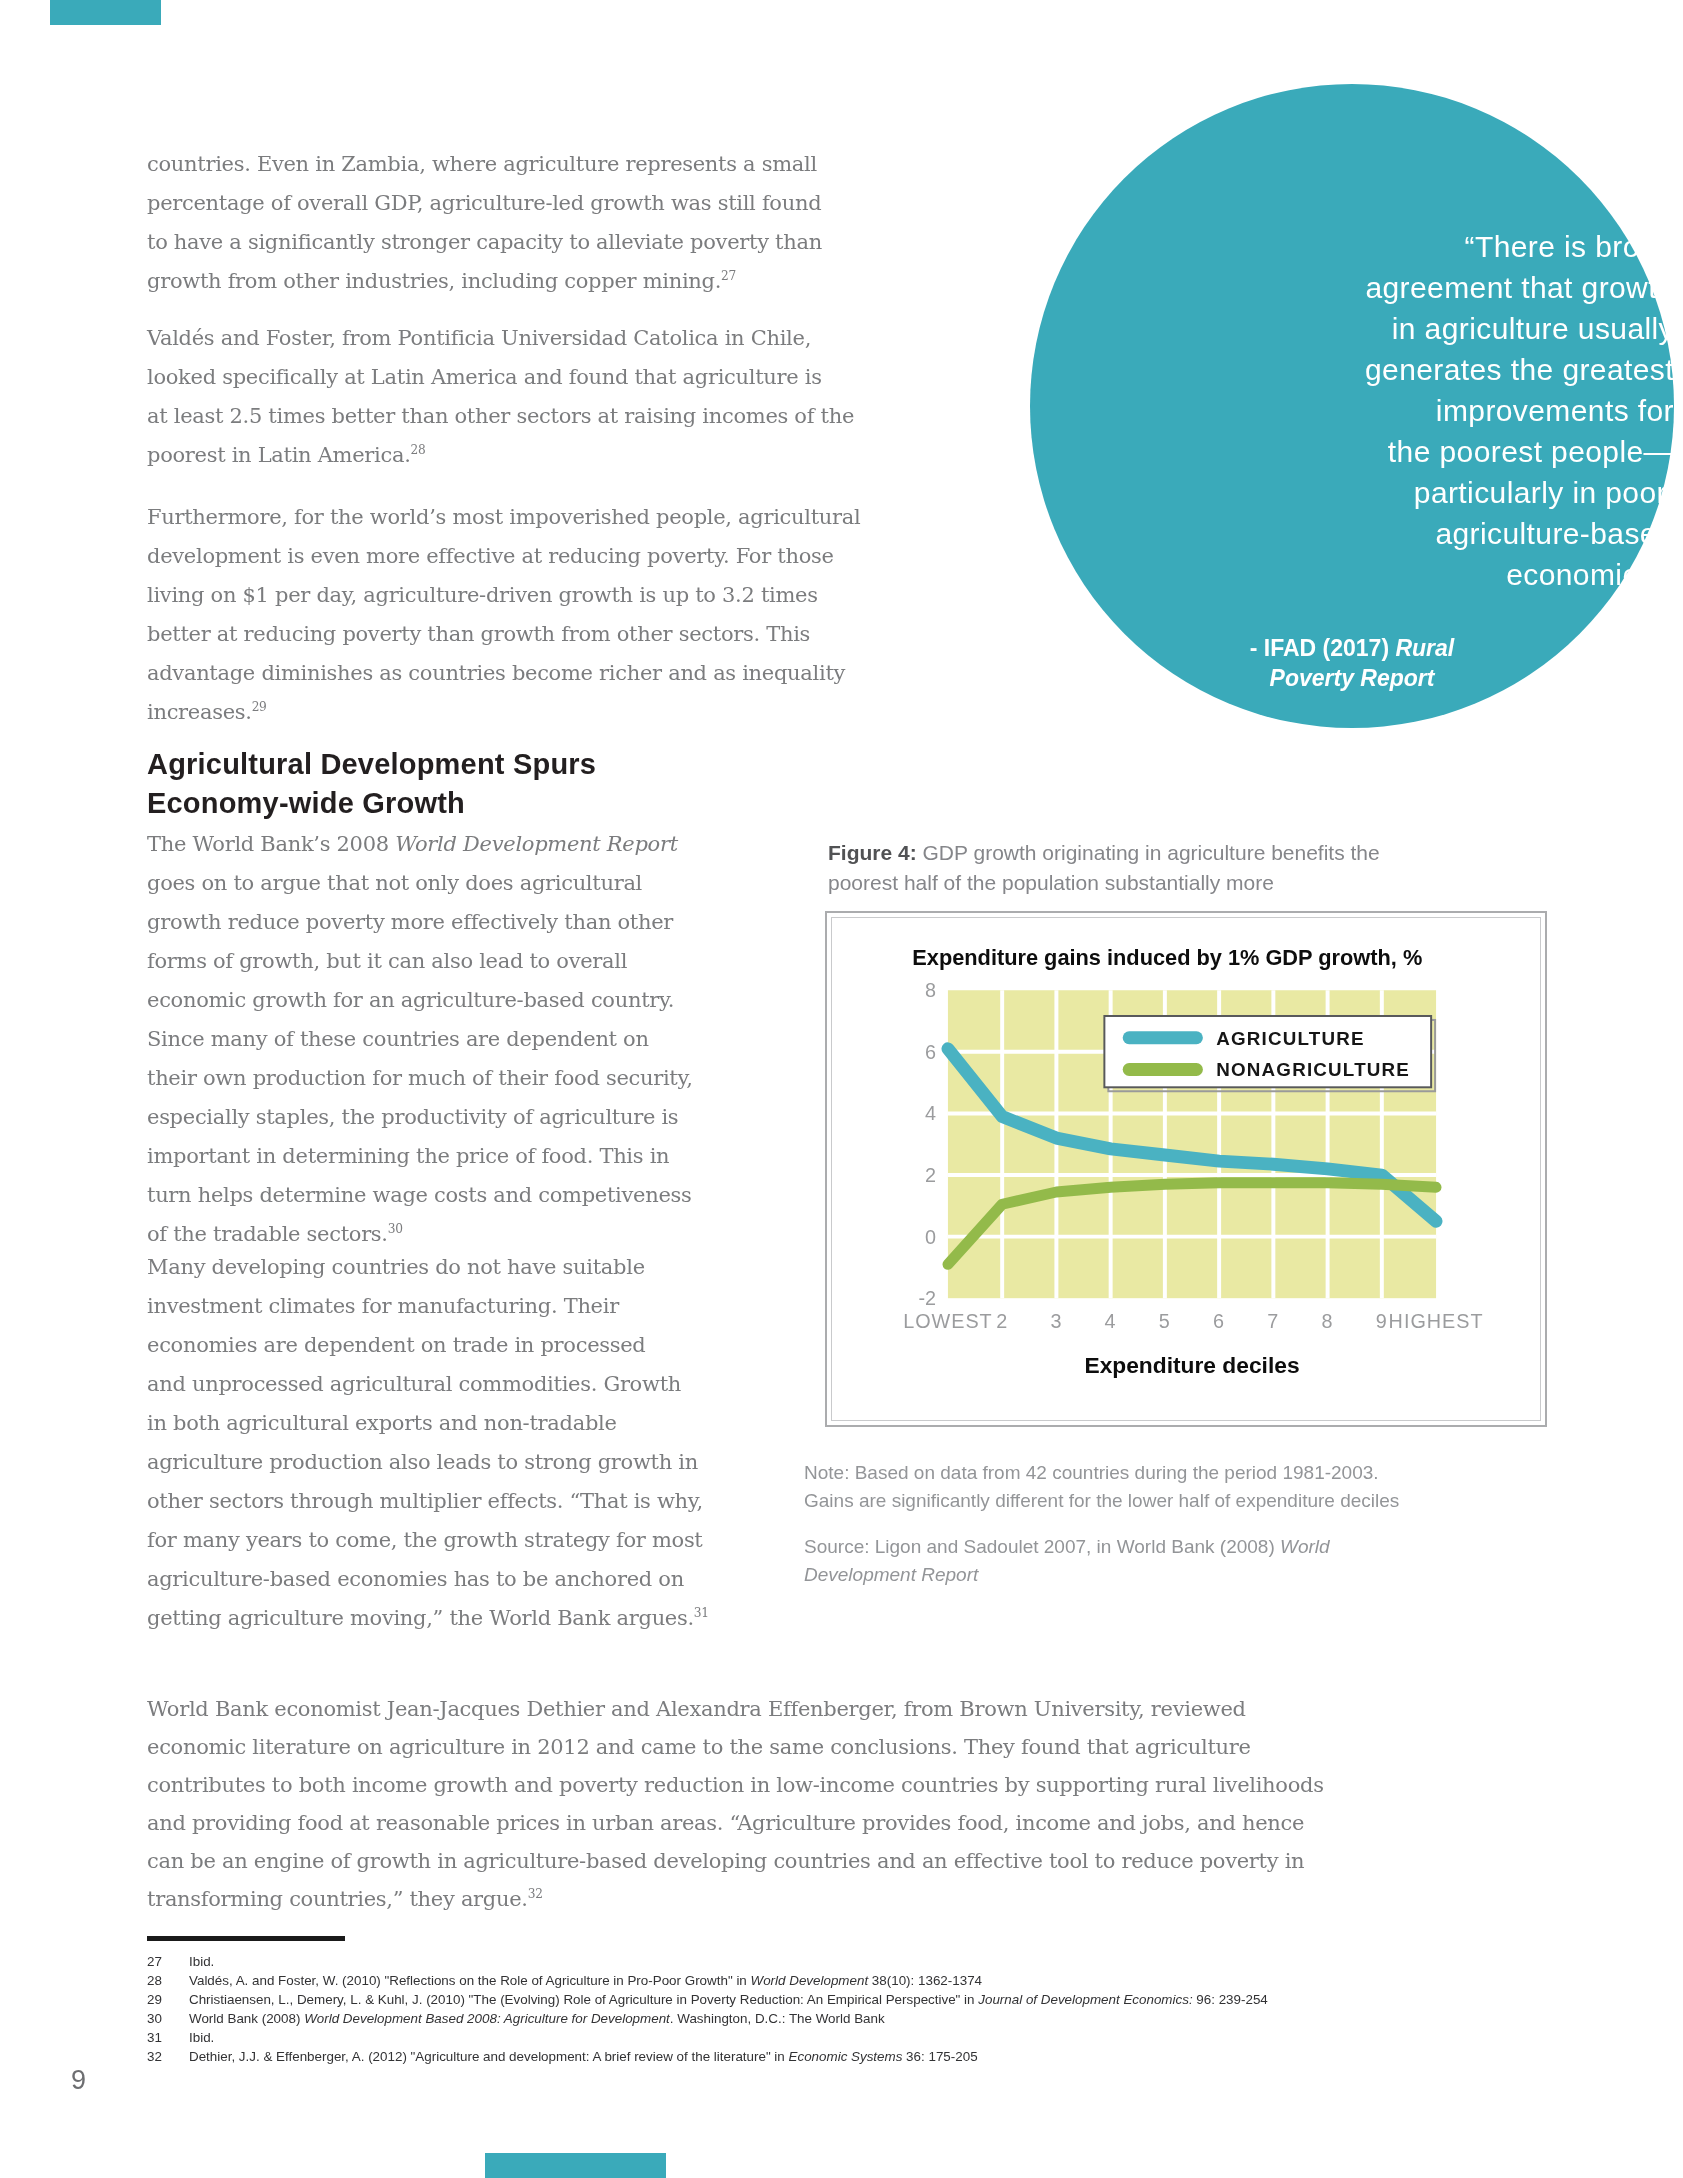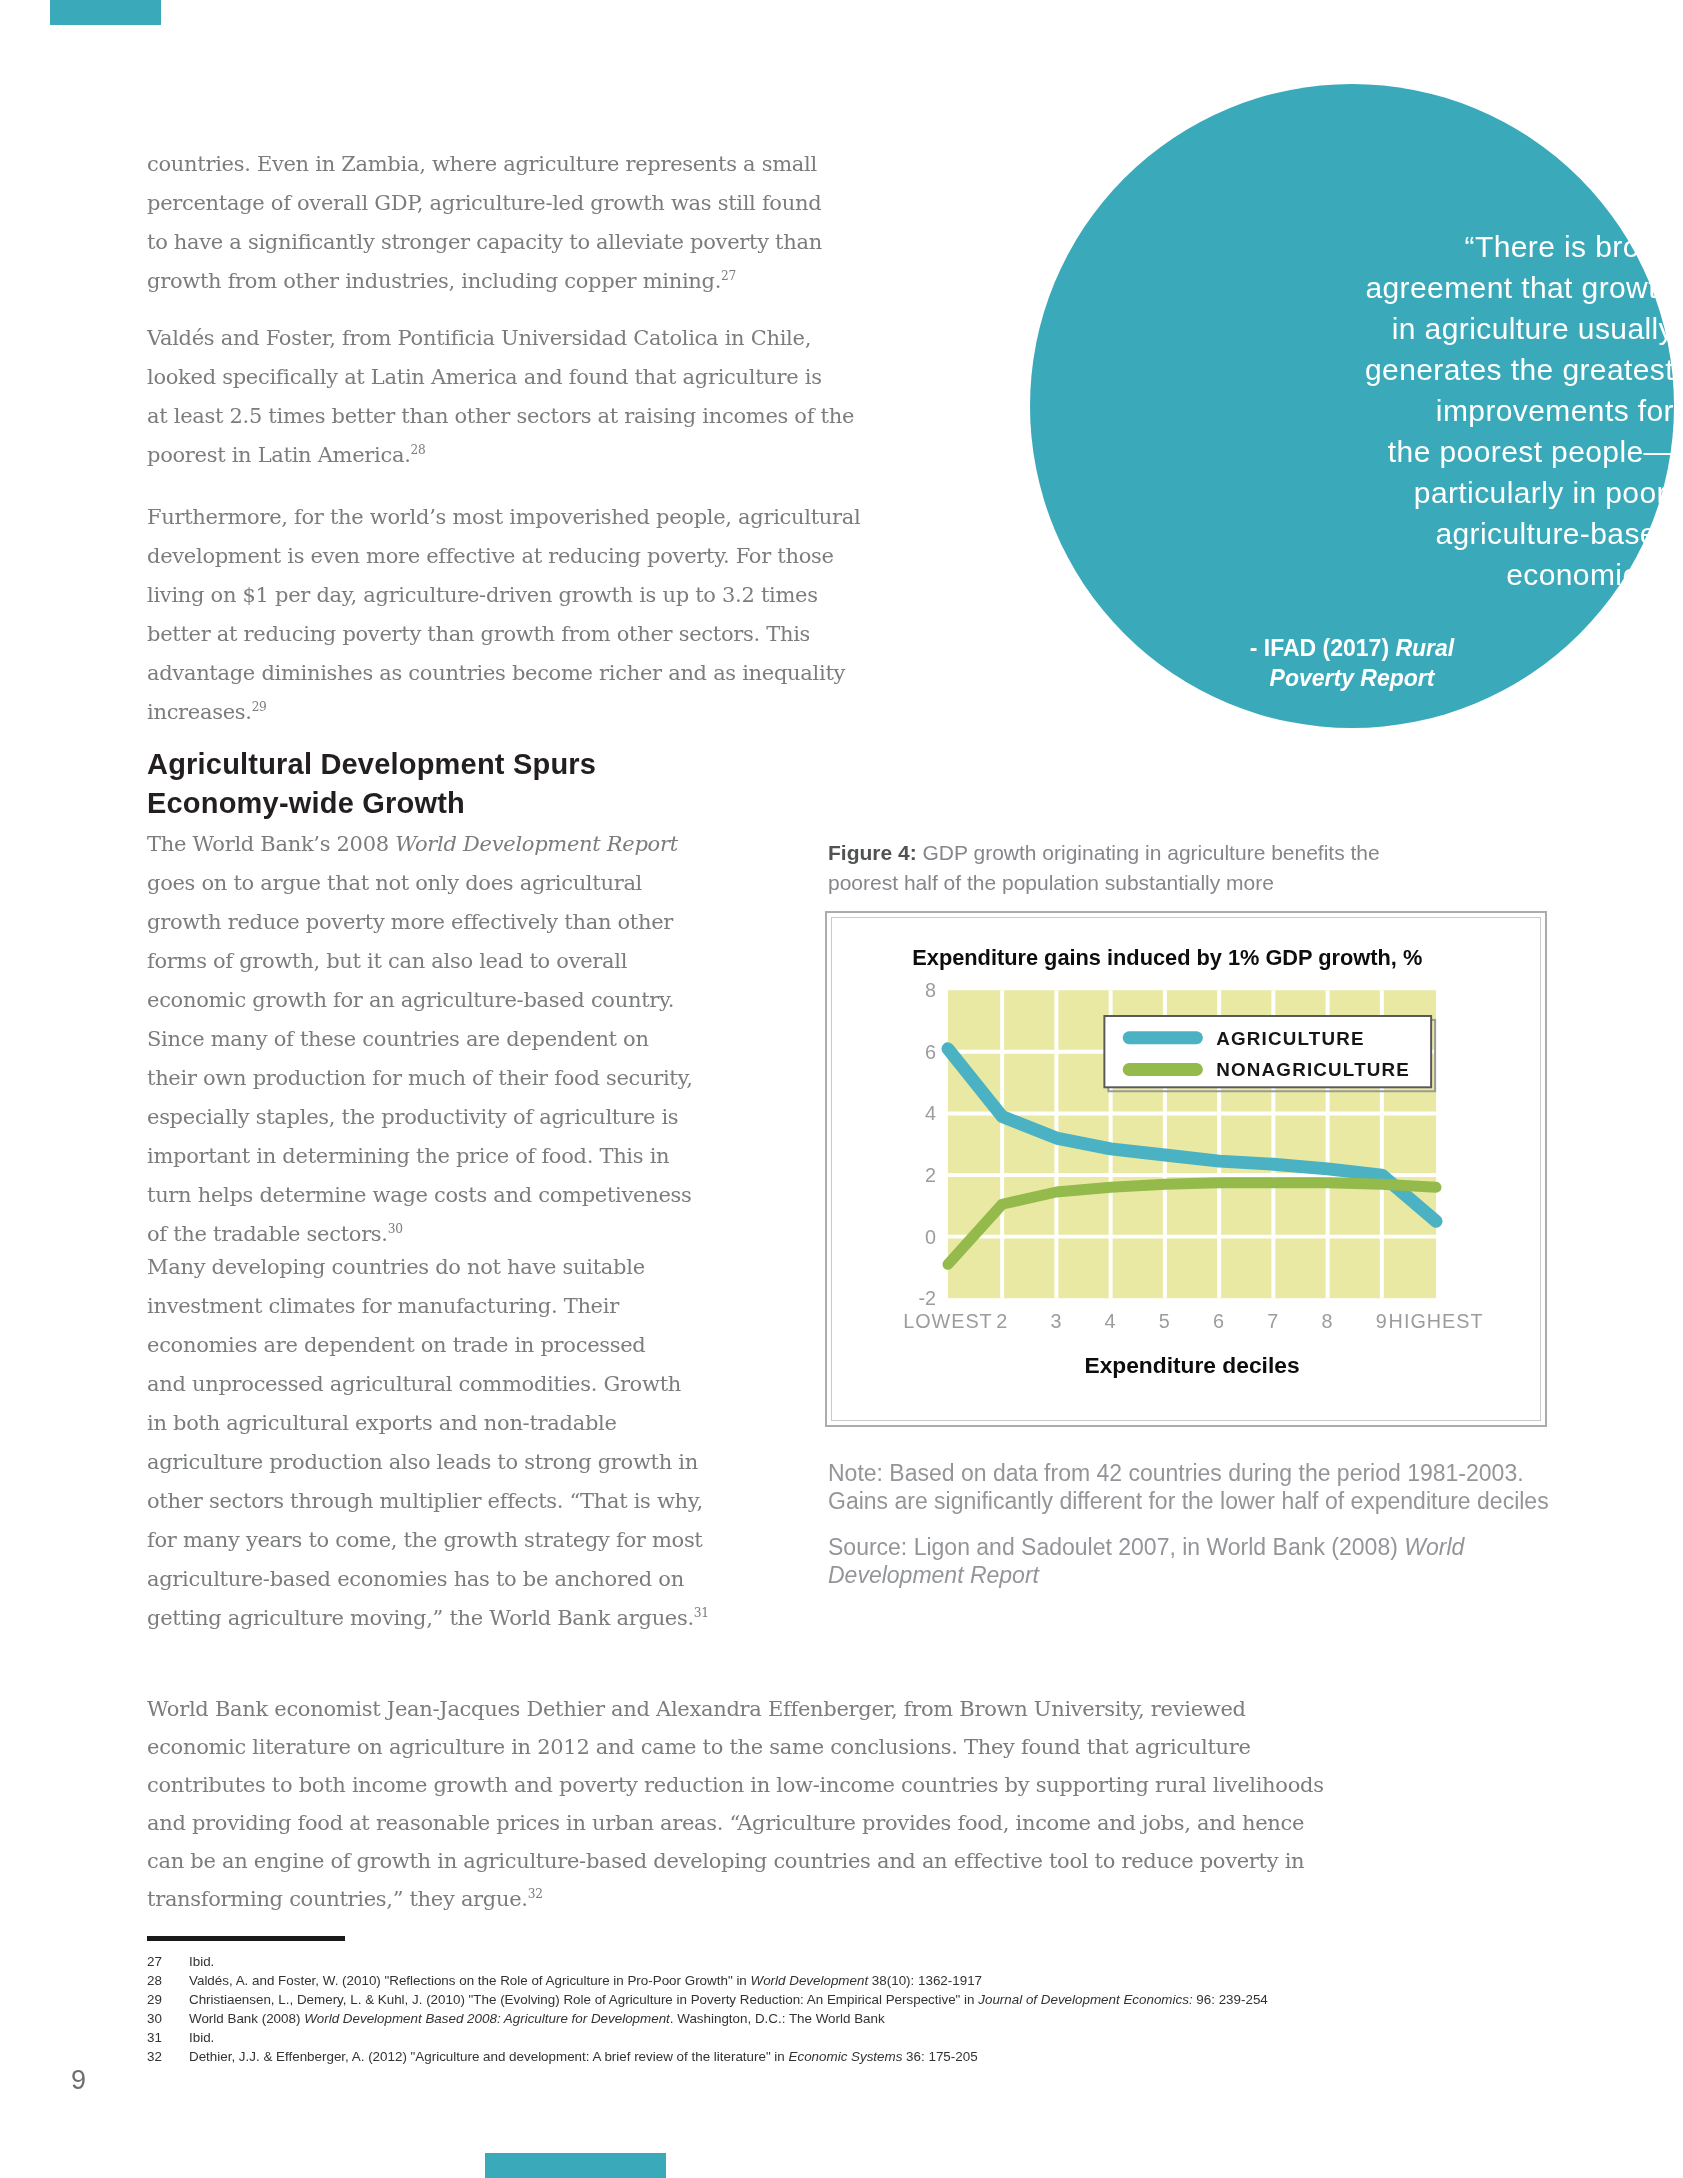--- a/index.html
+++ b/index.html
@@ -14,21 +14,21 @@
   #heading{font-weight:bold;font-size:29px;line-height:39px;color:#231f20;white-space:pre-line;letter-spacing:0.2px;}
   #quote-circle{left:1030px;top:84px;width:644px;height:644px;border-radius:50%;}
   #quote-text{left:0;top:142px;width:100%;text-align:right;color:#ffffff;font-weight:300;
               font-size:30px;line-height:41px;letter-spacing:0.4px;white-space:pre-line;}
   #quote-attr{left:0;top:549px;width:100%;text-align:center;color:#ffffff;font-size:23px;
               line-height:30px;white-space:pre-line;}
   #figure-caption{left:828px;top:838px;font-size:21px;line-height:30px;color:#85868a;white-space:pre-line;}
   #figure-caption .bd{color:#515254;}
   #figure-frame{left:825px;top:911px;width:705px;height:512px;border:2px solid #abacae;background:#ffffff;
                 outline:1px solid #c9cacc;outline-offset:-7px;padding-left:13px;}
-  #figure-note,#figure-source{left:828px;font-size:23px;line-height:28px;color:#939598;white-space:pre-line;}
+  #figure-note,#figure-source{left:804px;font-size:19px;line-height:28px;color:#939598;white-space:pre-line;}
   #figure-note{top:1459px;}
   #figure-source{top:1533px;}
   #footnote-rule{left:147px;top:1936px;width:198px;height:5px;background:#1a1a1a;}
   #footnotes{left:147px;top:1952px;font-size:13.4px;line-height:19px;color:#323234;}
   .fn-row{display:flex;}
   .fn-num{width:42px;flex:0 0 42px;}
   .fn-text{white-space:nowrap;}
   #page-number{left:71px;top:2065px;font-size:27px;color:#6d6e71;}
   .edge-mark{background:#3aaaba;}
   svg{font-family:"Liberation Sans",sans-serif;}
@@ -159,21 +159,21 @@
 
   <div id="footnote-rule" class="abs"></div>
 
   <div id="footnotes" class="abs">
       <div class="fn-row">
         <span class="fn-num">27</span>
         <span class="fn-text"><span>Ibid.</span></span>
       </div>
       <div class="fn-row">
         <span class="fn-num">28</span>
-        <span class="fn-text"><span>Valdés, A. and Foster, W. (2010) "Reflections on the Role of Agriculture in Pro-Poor Growth" in </span><span class="it">World Development</span><span> 38(10): 1362-1917</span></span>
+        <span class="fn-text"><span>Valdés, A. and Foster, W. (2010) "Reflections on the Role of Agriculture in Pro-Poor Growth" in </span><span class="it">World Development</span><span> 38(10): 1362-1374</span></span>
       </div>
       <div class="fn-row">
         <span class="fn-num">29</span>
         <span class="fn-text"><span>Christiaensen, L., Demery, L. &amp; Kuhl, J. (2010) "The (Evolving) Role of Agriculture in Poverty Reduction: An Empirical Perspective" in </span><span class="it">Journal of Development Economics:</span><span> 96: 239-254</span></span>
       </div>
       <div class="fn-row">
         <span class="fn-num">30</span>
         <span class="fn-text"><span>World Bank (2008) </span><span class="it">World Development Based 2008: Agriculture for Development</span><span>. Washington, D.C.: The World Bank</span></span>
       </div>
       <div class="fn-row">

